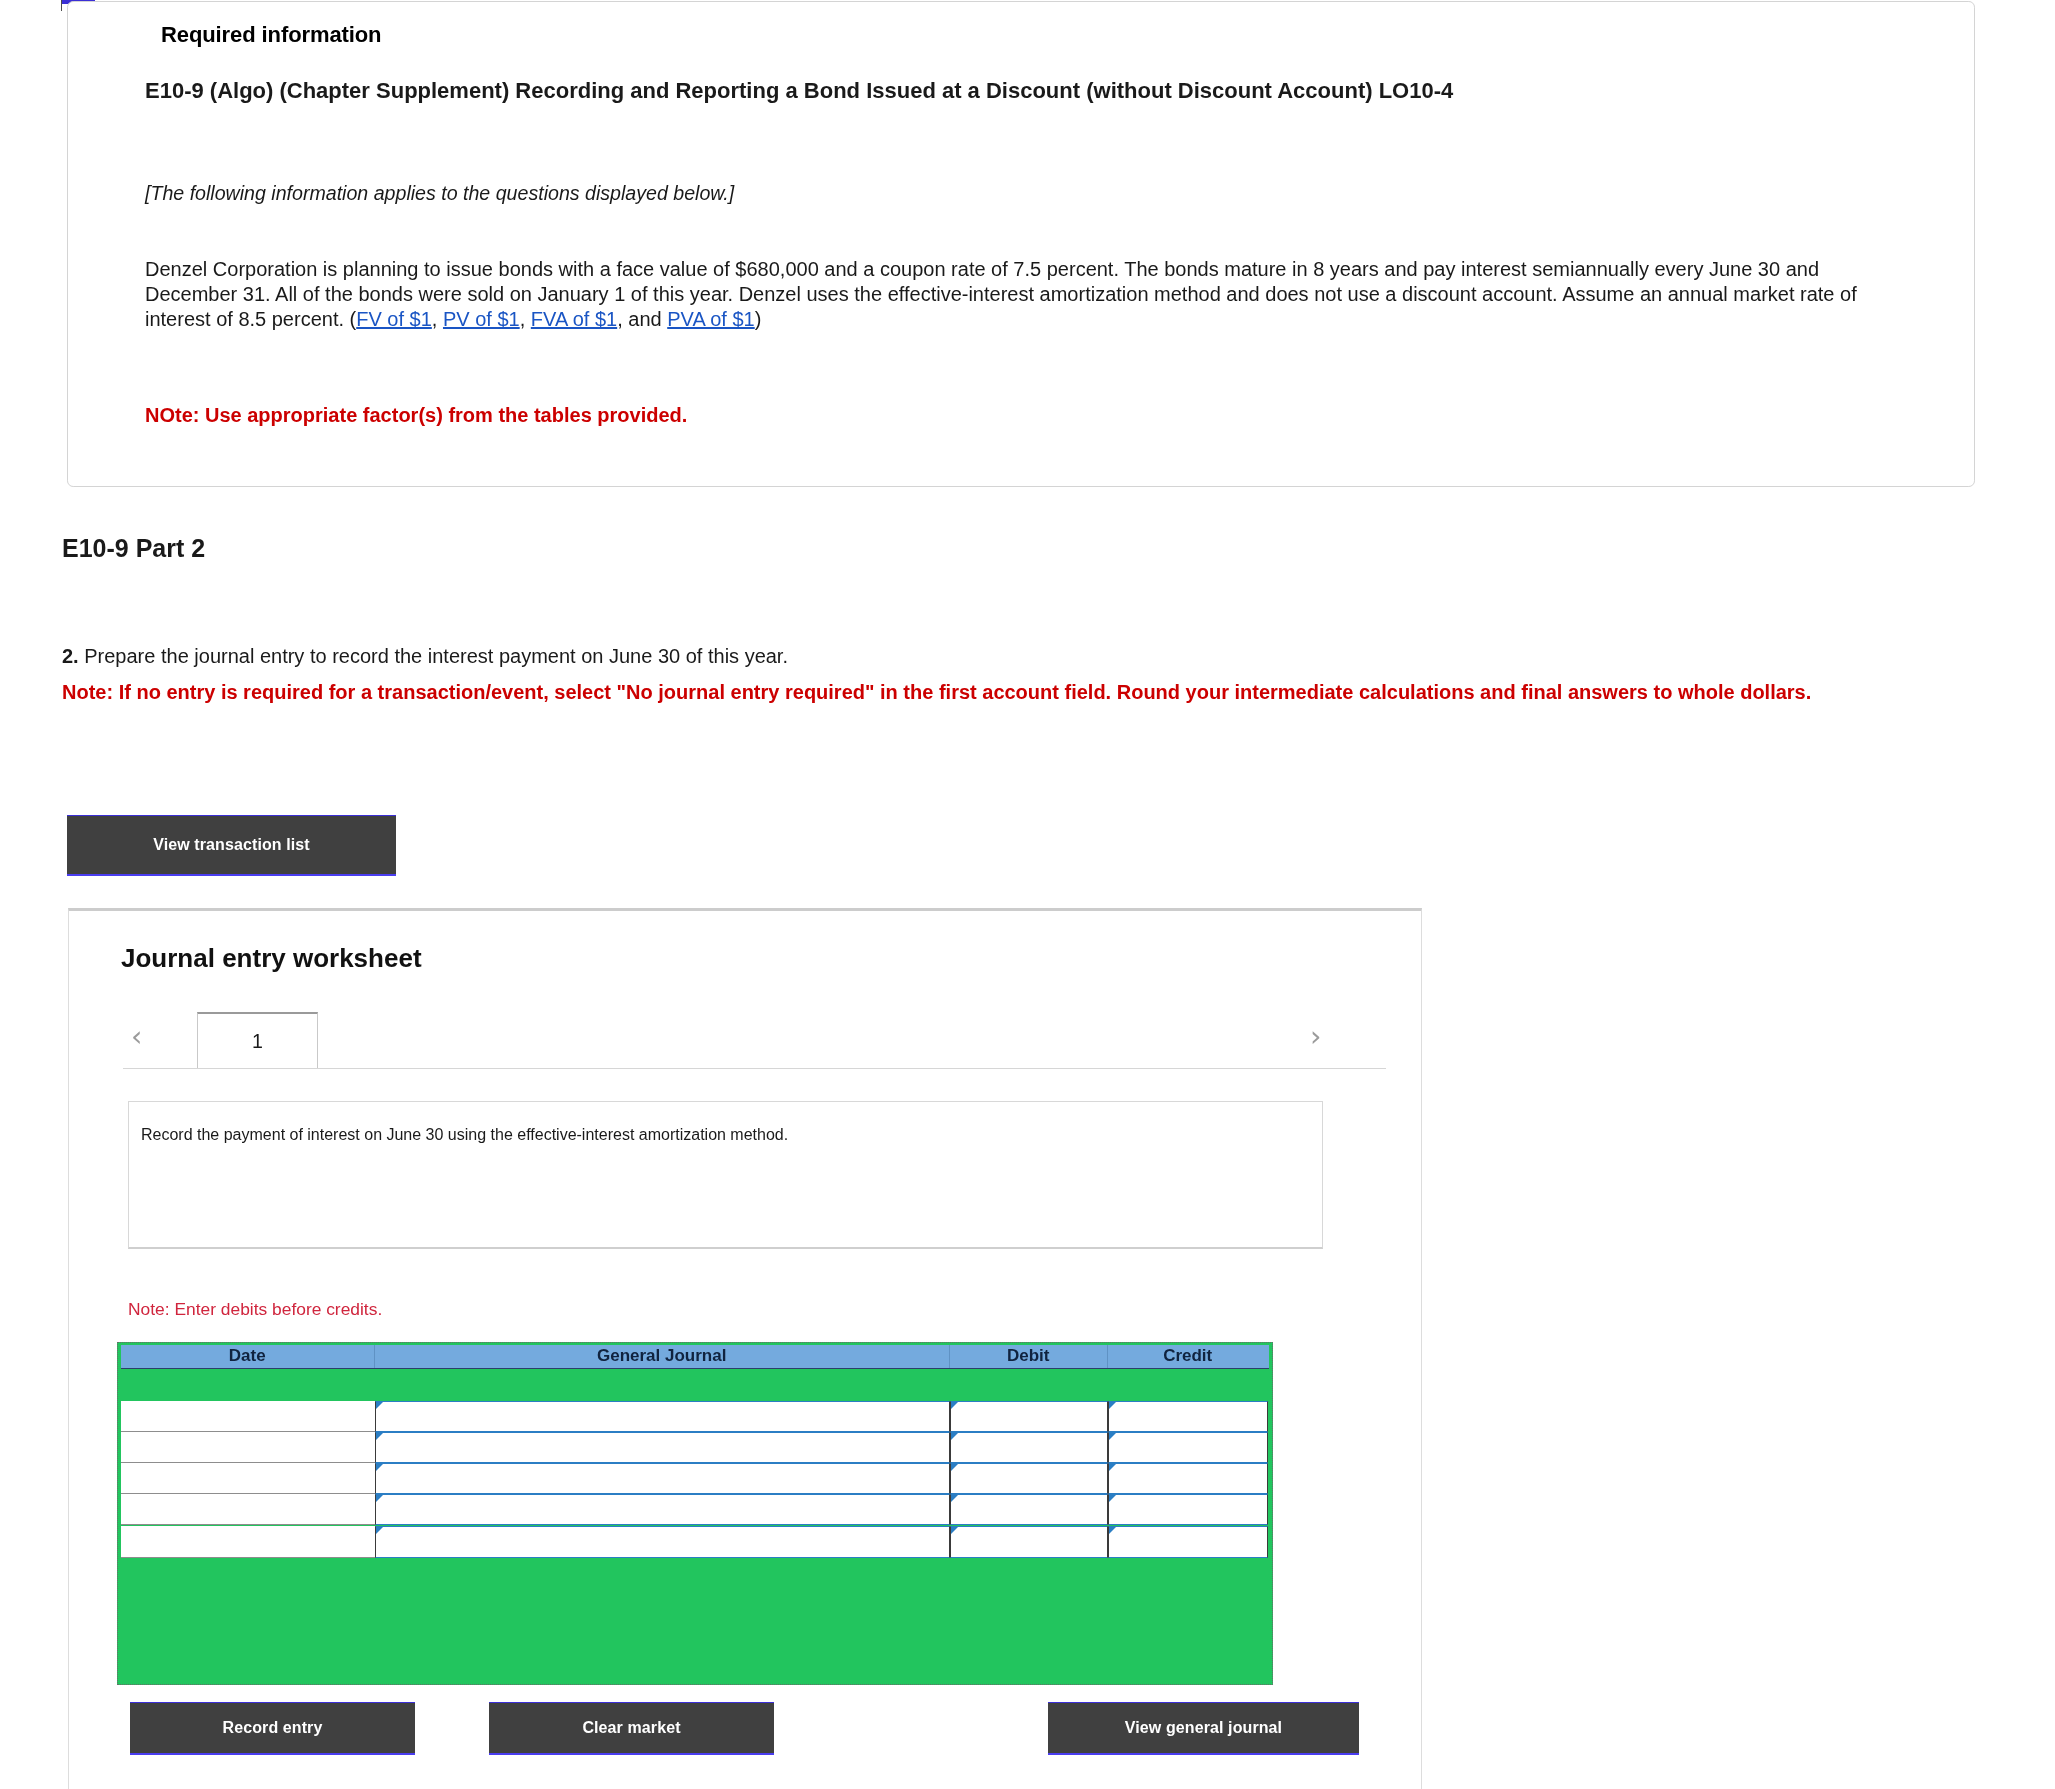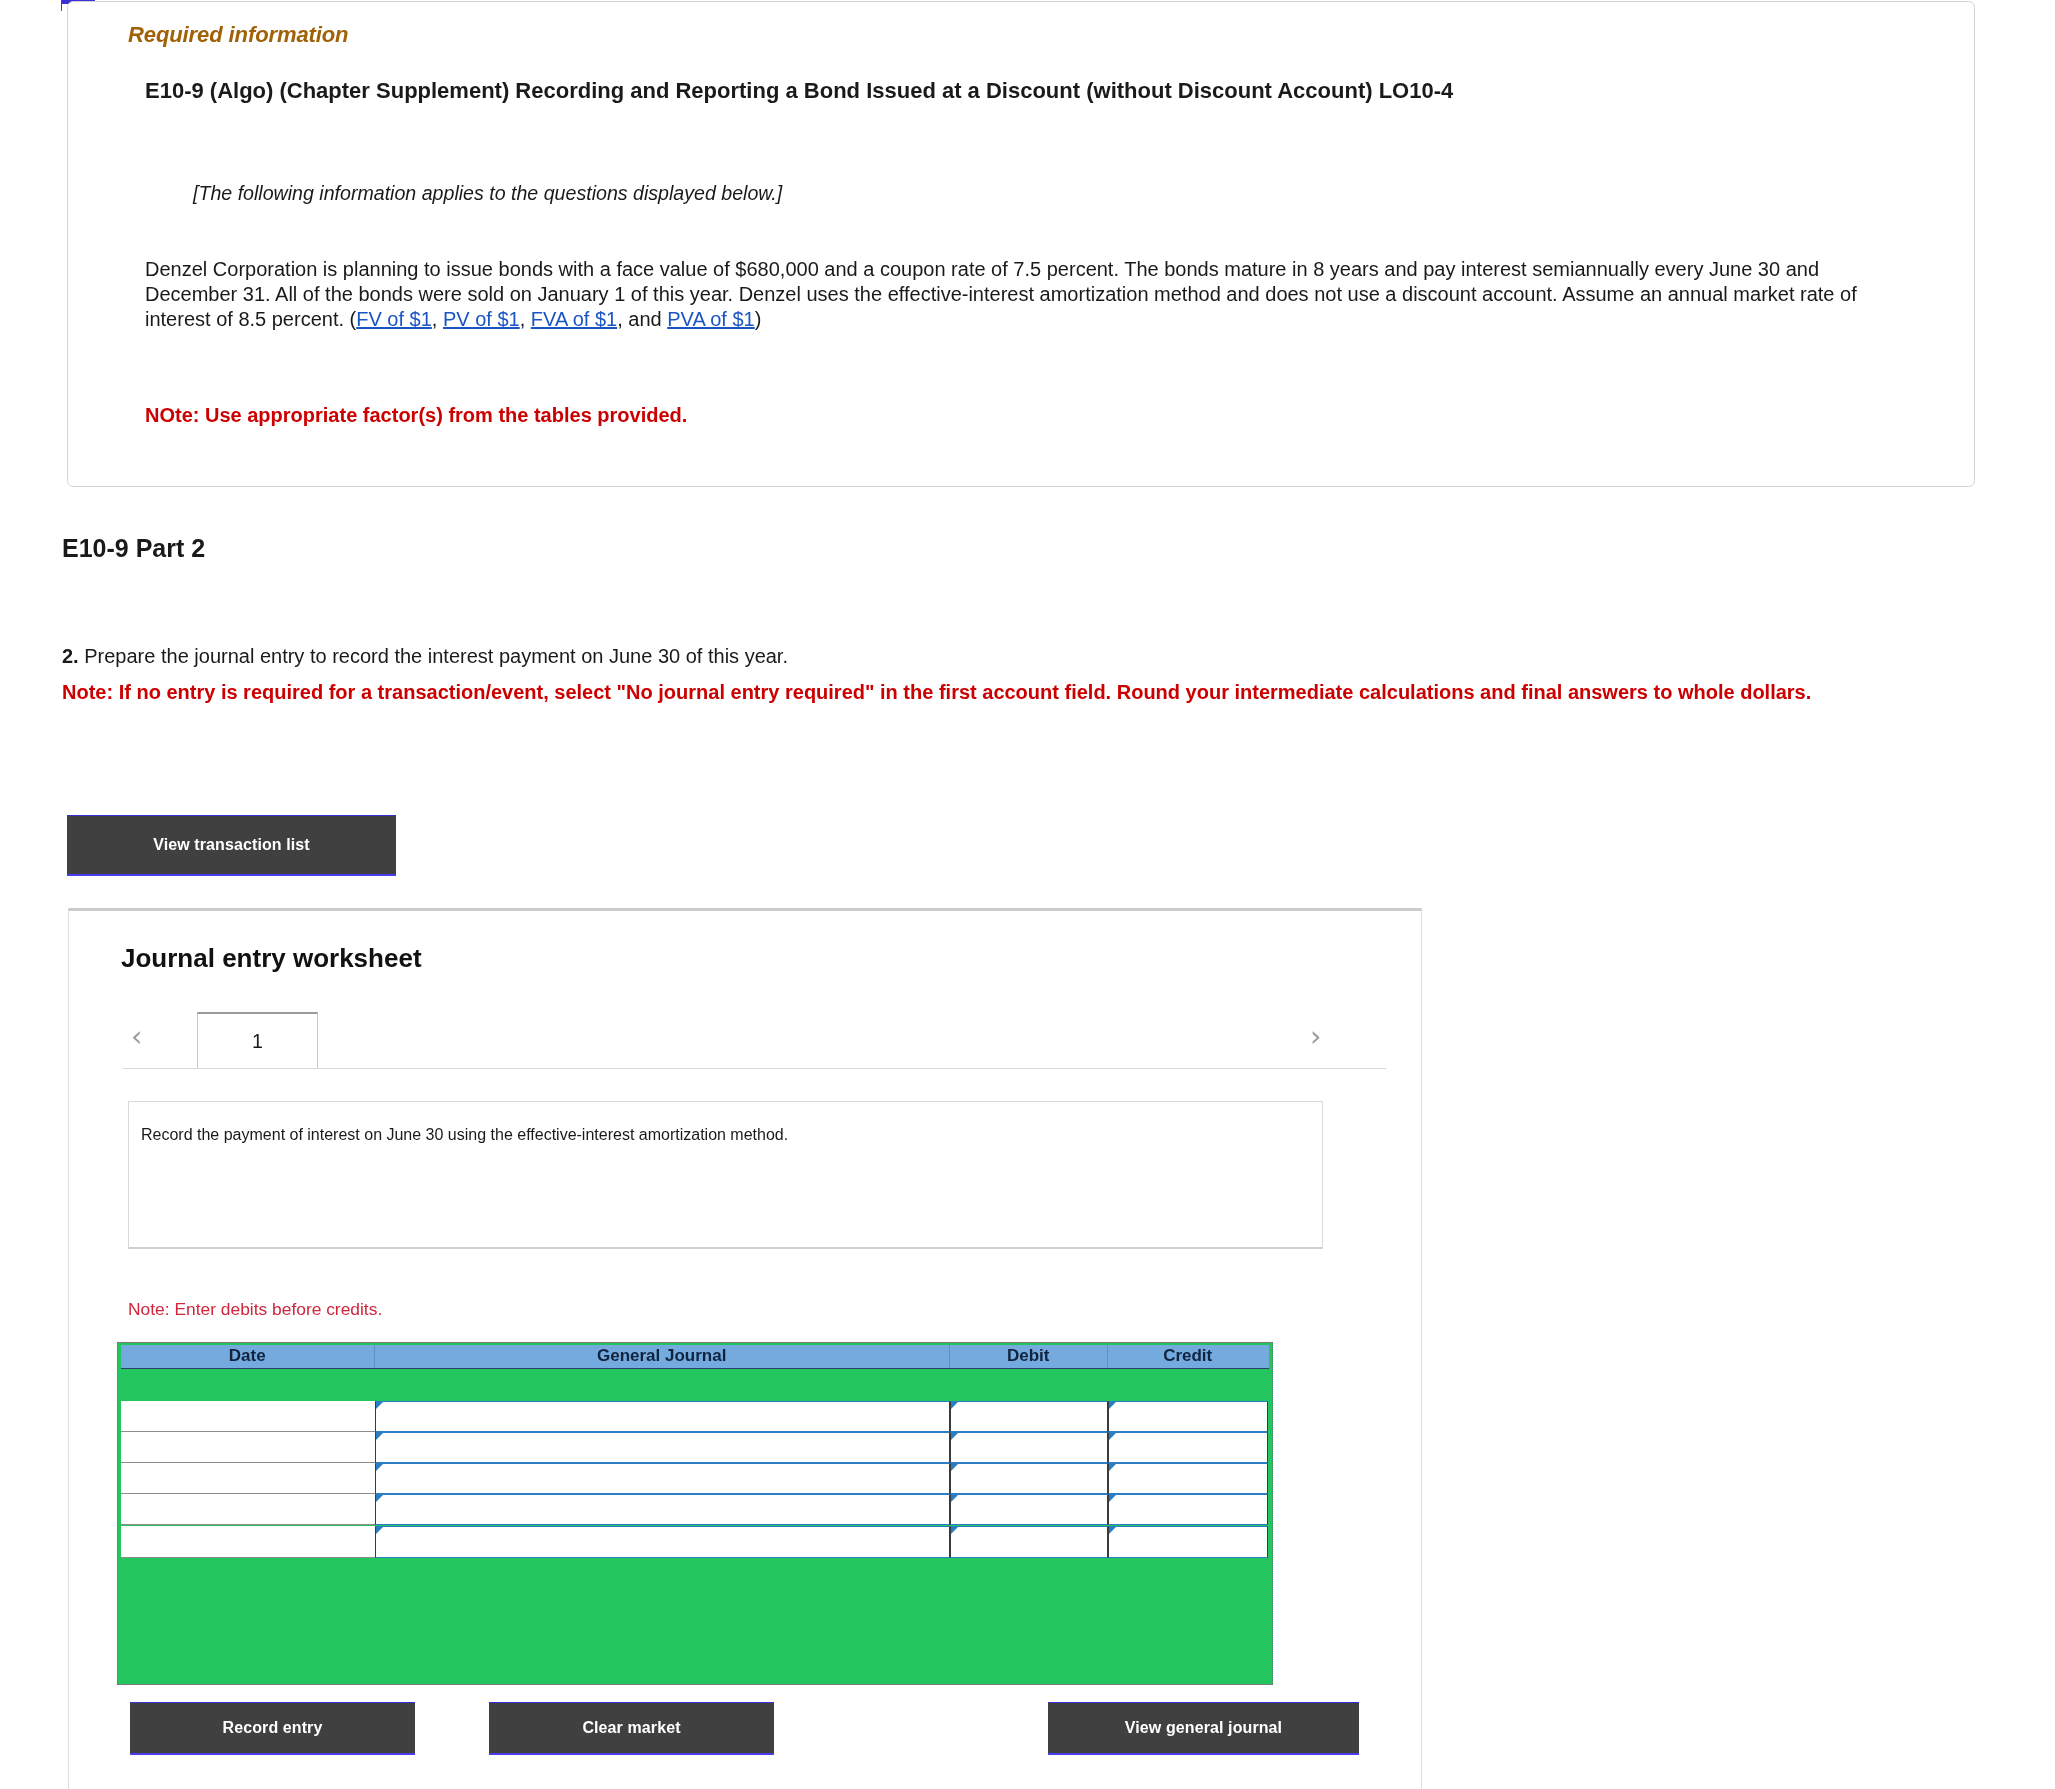--- a/index.html
+++ b/index.html
@@ -43,48 +43,46 @@
     width: 1908px;
     height: 486px;
     border: 1.3px solid #d4d4d4;
     border-radius: 6.2px;
     box-sizing: border-box;
     background: #ffffff;
   }
 
   .req-title {
     position: absolute;
-    left: 128px;
+    left: 161px;
     top: 22px;
     font-size: 22px;
     font-weight: bold;
-    color: #a16207;
+    color: #000000;
     letter-spacing: -0.1px;
-    font-style: italic;
   }
 
   .ex-title {
     position: absolute;
     left: 145px;
     top: 78px;
     width: 1673px;
     font-size: 22px;
     font-weight: bold;
     color: #1a1a1a;
     line-height: 1.22;
   }
 
   .applies {
     position: absolute;
     left: 145px;
     top: 182px;
     font-size: 19.6px;
     font-style: italic;
     color: #1a1a1a;
-    margin-left: 48px;
   }
 
   .body-para {
     position: absolute;
     left: 145px;
     top: 257px;
     width: 1744px;
     font-size: 20px;
     line-height: 1.25;
     color: #1a1a1a;

